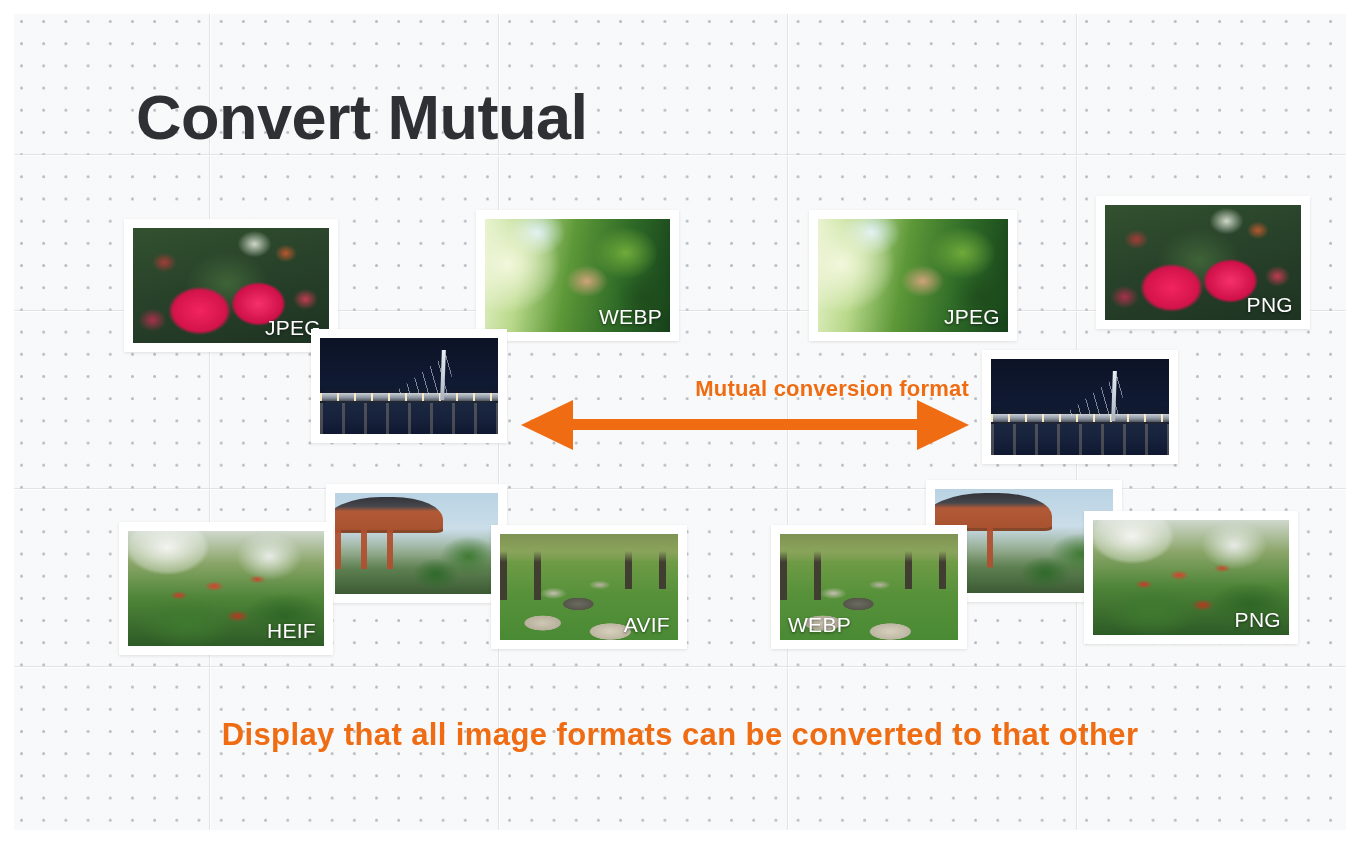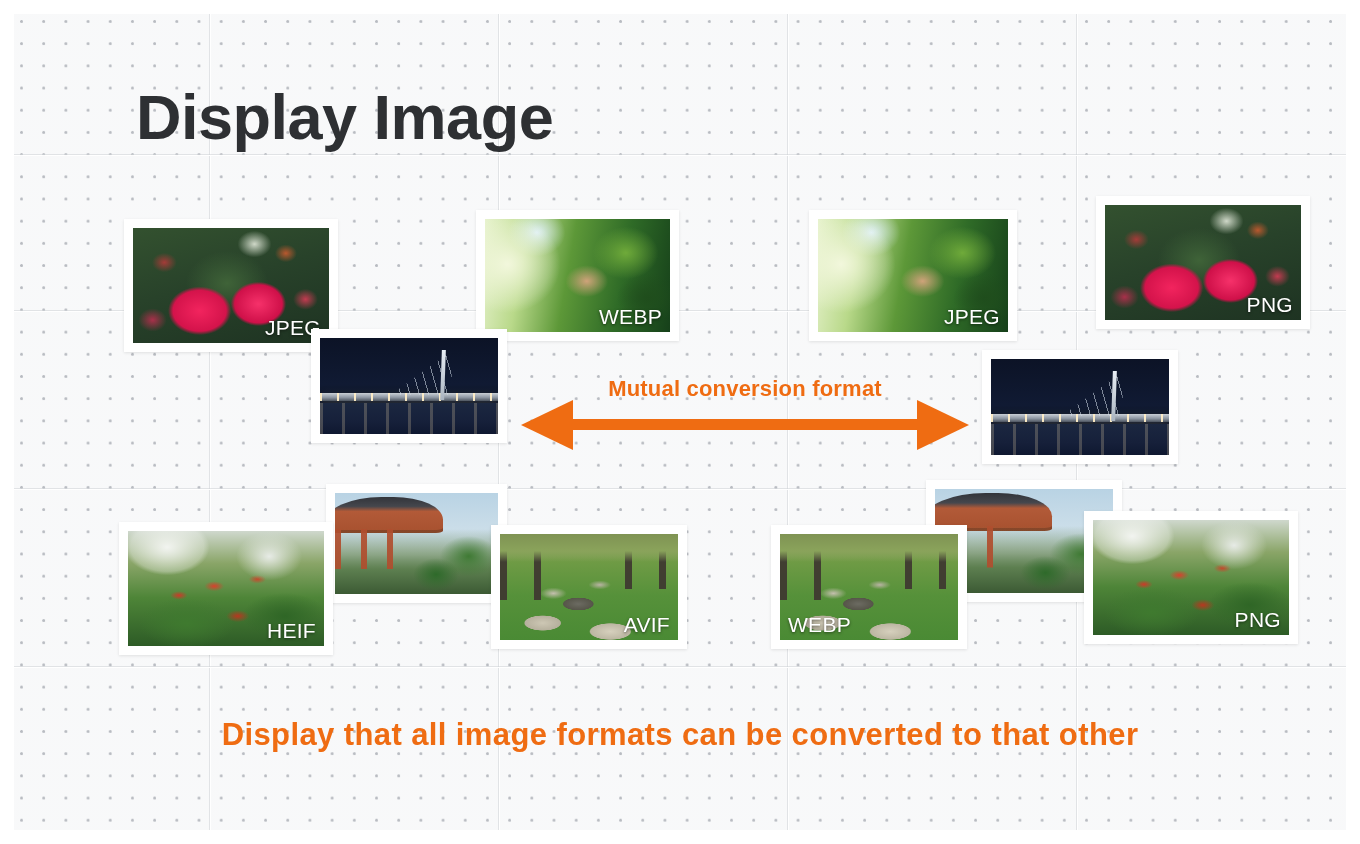--- a/index.html
+++ b/index.html
@@ -205,21 +205,21 @@
   
   #arrow-group {
     position: absolute;
     left: 507px; top: 386px;
     width: 448px; height: 50px;
   }
   #arrow-label {
     position: absolute;
     left: 507px; top: 362px;
     width: 448px;
-    text-align: center;
+    text-align: right;
     color: #ef6c12;
     font-size: 22px;
     font-weight: 700;
     letter-spacing: 0.2px;
     white-space: nowrap;
   }
 
   
   #caption {
     position: absolute;
@@ -241,21 +241,21 @@
 
     <div class="sep-v" style="left:196px"></div>
     <div class="sep-v" style="left:485px"></div>
     <div class="sep-v" style="left:774px"></div>
     <div class="sep-v" style="left:1063px"></div>
     <div class="sep-h" style="top:141px"></div>
     <div class="sep-h" style="top:297px"></div>
     <div class="sep-h" style="top:475px"></div>
     <div class="sep-h" style="top:653px"></div>
 
-    <div id="title">Display Image</div>
+    <div id="title">Convert Mutual</div>
 
     <div id="cards-layer">
         <div class="card" style="left: 110px; top: 205px; width: 214px; height: 133px; z-index: 10;">
           <div class="photo art-flower">
             <span class="fmt right">JPEG</span>
           </div>
         </div>
         <div class="card" style="left: 462px; top: 196px; width: 203px; height: 131px; z-index: 11;">
           <div class="photo art-foliage">
             <span class="fmt right">WEBP</span>

